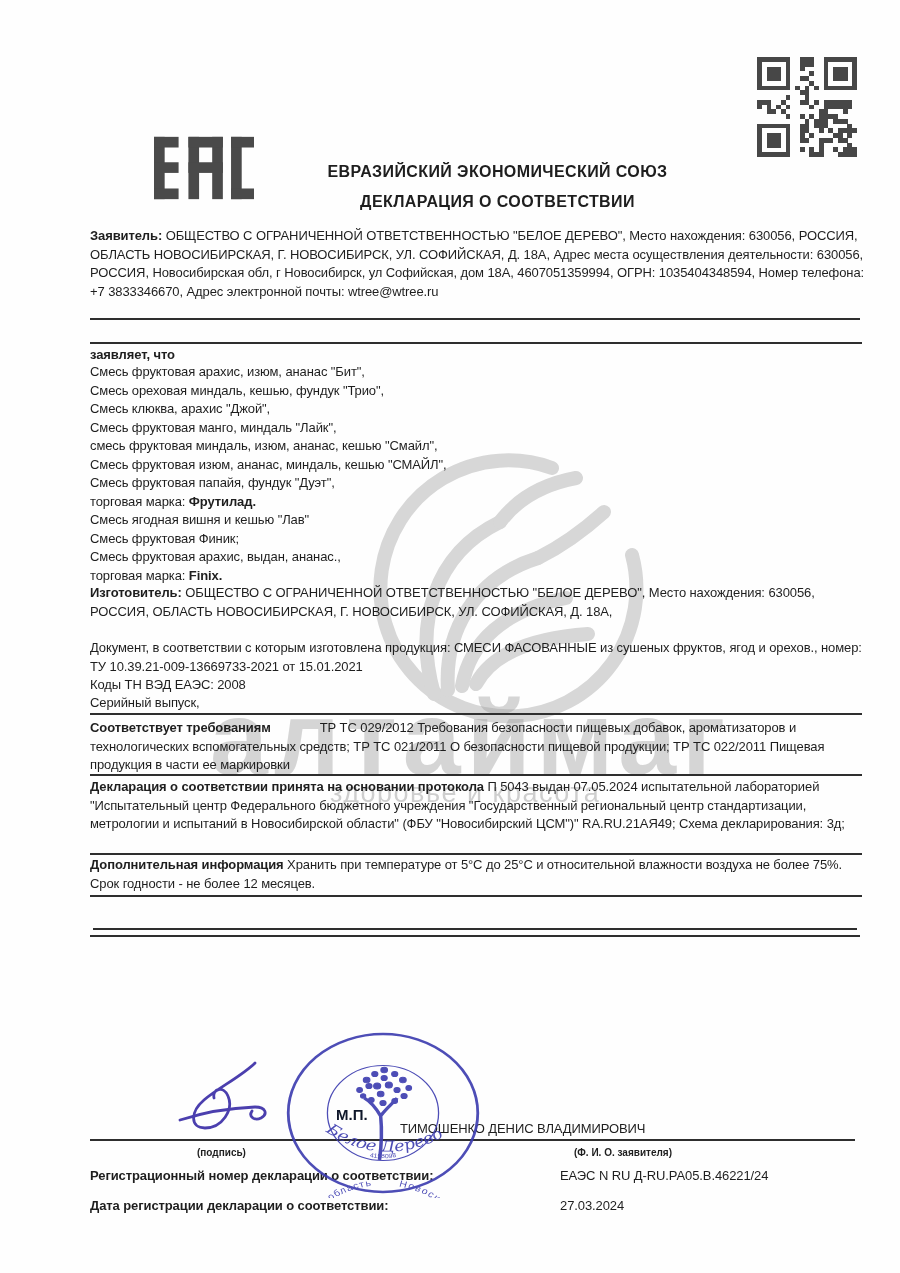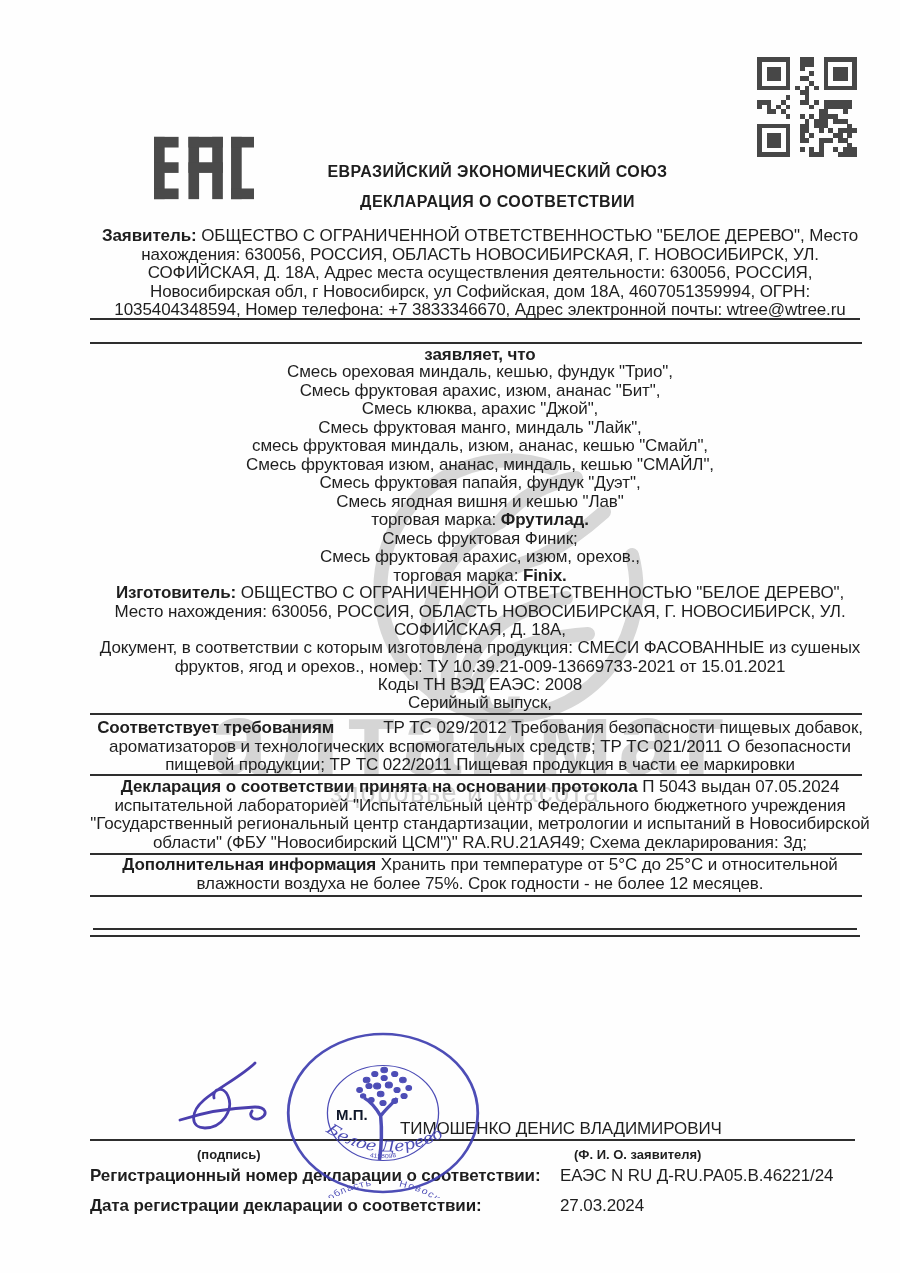--- a/index.html
+++ b/index.html
@@ -1,26 +1,26 @@
 <!DOCTYPE html>
 <html><head>
 <meta charset="utf-8">
 <style>
   html,body{margin:0;padding:0;background:#ffffff;}
   .page{position:relative;width:900px;height:1273px;background:#fefefe;overflow:hidden;
         font-family:"Liberation Sans",sans-serif;color:#1e1e1e;}
   .abs{position:absolute;}
-  .bt{font-size:17px;line-height:18.5px;letter-spacing:-0.1px;text-align:center;}
+  .bt{font-size:13px;line-height:18.5px;letter-spacing:-0.1px;}
   .b{font-weight:bold;}
   .ctr{text-align:center;font-weight:bold;font-size:16px;letter-spacing:0.4px;}
   .rule{position:absolute;background:#2e2e2e;}
   .wm-brand{font-size:104px;font-weight:bold;color:#9f9f9f;opacity:0.42;line-height:1;
             letter-spacing:6px;white-space:nowrap;}
   .wm-tag{font-size:27px;color:#9f9f9f;opacity:0.5;letter-spacing:1.5px;white-space:nowrap;}
-  .cap{font-size:13px;font-weight:bold;}
+  .cap{font-size:10px;font-weight:bold;}
   .mp{font-size:15px;font-weight:bold;color:#0f172a;z-index:5;}
   .pline{white-space:nowrap;}
   .gap{padding-left:9px;margin-left:40px;}
   .z1{z-index:1}.z2{z-index:2}.z3{z-index:3}
   .txtcol{left:90px;width:780px;}
 </style>
 </head>
 <body>
 
 <div class="page">
@@ -265,31 +265,31 @@
   <div class="abs z2 bt txtcol" style="top:227px">
     <span class="b">Заявитель:</span><span> ОБЩЕСТВО С ОГРАНИЧЕННОЙ ОТВЕТСТВЕННОСТЬЮ "БЕЛОЕ ДЕРЕВО", Место нахождения: 630056, РОССИЯ, ОБЛАСТЬ НОВОСИБИРСКАЯ, Г. НОВОСИБИРСК, УЛ. СОФИЙСКАЯ, Д. 18А, Адрес места осуществления деятельности: 630056, РОССИЯ, Новосибирская обл, г Новосибирск, ул Софийская, дом 18А, 4607051359994, ОГРН: 1035404348594, Номер телефона: +7 3833346670, Адрес электронной почты: wtree@wtree.ru</span>
   </div>
   <div class="rule z2" style="top:318px;left:90px;width:770px;height:1.6px"></div>
 
   <div class="rule z2" style="top:342px;left:90px;width:772px;height:1.6px"></div>
 
   <div class="abs z2 bt b txtcol" style="top:346px">заявляет, что</div>
 
   <div class="abs z2 bt txtcol" style="top:363px">
+      <div class="pline"><span>Смесь фруктовая арахис, изюм, ананас "Бит",</span><span class="b"></span></div>
       <div class="pline"><span>Смесь ореховая миндаль, кешью, фундук "Трио",</span><span class="b"></span></div>
-      <div class="pline"><span>Смесь фруктовая арахис, изюм, ананас "Бит",</span><span class="b"></span></div>
       <div class="pline"><span>Смесь клюква, арахис "Джой",</span><span class="b"></span></div>
       <div class="pline"><span>Смесь фруктовая манго, миндаль "Лайк",</span><span class="b"></span></div>
       <div class="pline"><span>смесь фруктовая миндаль, изюм, ананас, кешью "Смайл",</span><span class="b"></span></div>
       <div class="pline"><span>Смесь фруктовая изюм, ананас, миндаль, кешью "СМАЙЛ",</span><span class="b"></span></div>
       <div class="pline"><span>Смесь фруктовая папайя, фундук "Дуэт",</span><span class="b"></span></div>
+      <div class="pline"><span>торговая марка: </span><span class="b">Фрутилад.</span></div>
       <div class="pline"><span>Смесь ягодная вишня и кешью "Лав"</span><span class="b"></span></div>
-      <div class="pline"><span>торговая марка: </span><span class="b">Фрутилад.</span></div>
       <div class="pline"><span>Смесь фруктовая Финик;</span><span class="b"></span></div>
-      <div class="pline"><span>Смесь фруктовая арахис, изюм, орехов.,</span><span class="b"></span></div>
+      <div class="pline"><span>Смесь фруктовая арахис, выдан, ананас.,</span><span class="b"></span></div>
       <div class="pline"><span>торговая марка: </span><span class="b">Finix.</span></div>
     </div>
 
   <div class="abs z2 bt txtcol" style="top:584px">
     <span class="b">Изготовитель:</span><span> ОБЩЕСТВО С ОГРАНИЧЕННОЙ ОТВЕТСТВЕННОСТЬЮ "БЕЛОЕ ДЕРЕВО", Место нахождения: 630056, РОССИЯ, ОБЛАСТЬ НОВОСИБИРСКАЯ, Г. НОВОСИБИРСК, УЛ. СОФИЙСКАЯ, Д. 18А,</span>
   </div>
   <div class="abs z2 bt txtcol" style="top:639px">Документ, в соответствии с которым изготовлена продукция: СМЕСИ ФАСОВАННЫЕ из сушеных фруктов, ягод и орехов., номер: ТУ 10.39.21-009-13669733-2021 от 15.01.2021</div>
   <div class="abs z2 bt txtcol" style="top:676px">Коды ТН ВЭД ЕАЭС: 2008</div>
   <div class="abs z2 bt txtcol" style="top:694px">Серийный выпуск,</div>
   <div class="rule z2" style="top:713px;left:90px;width:772px;height:2.2px"></div>

